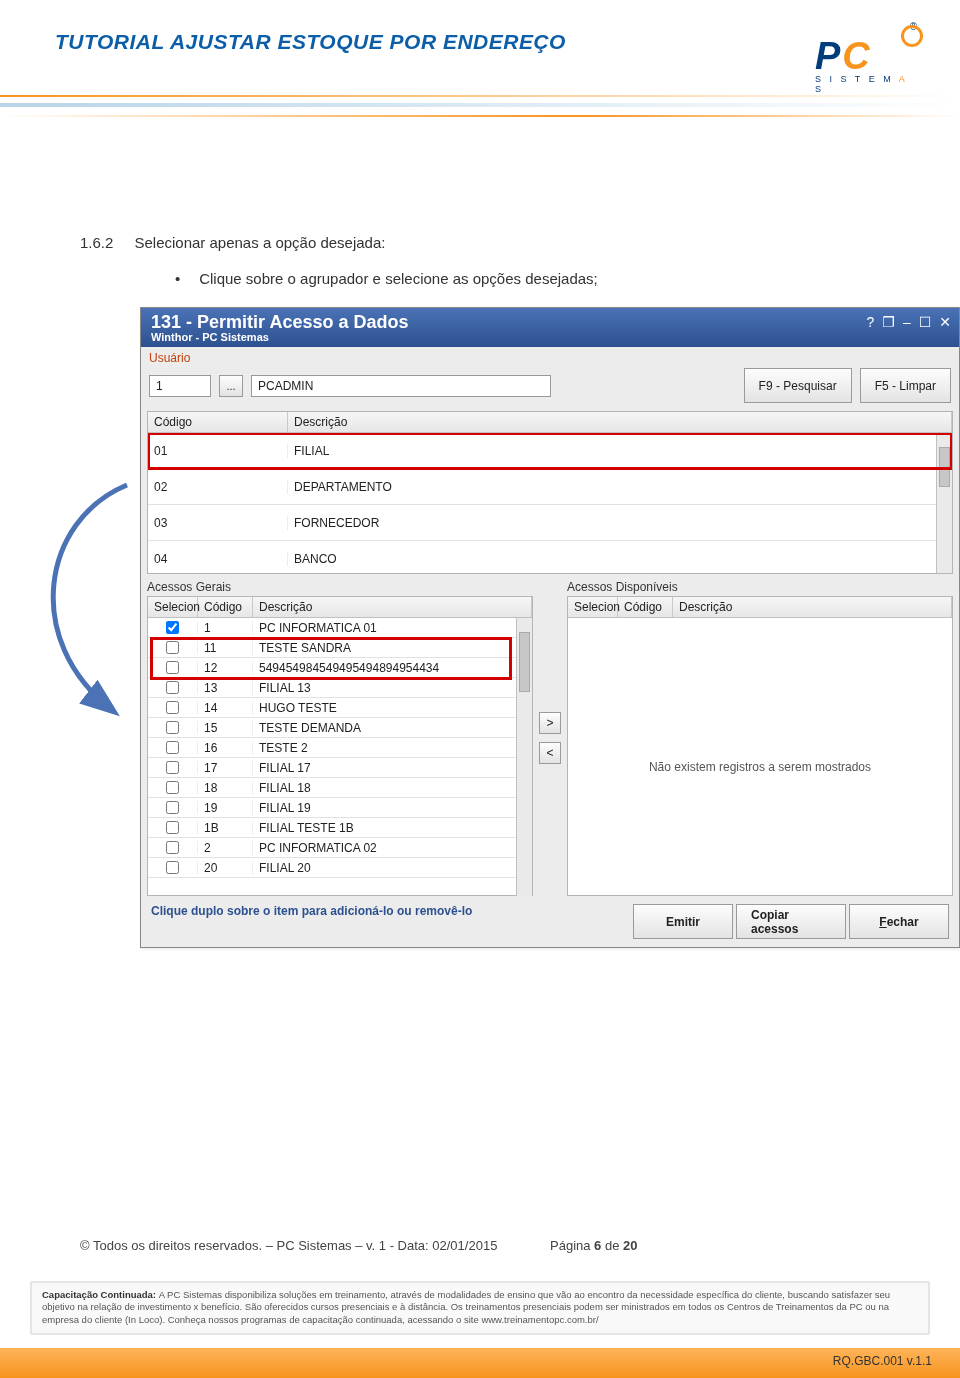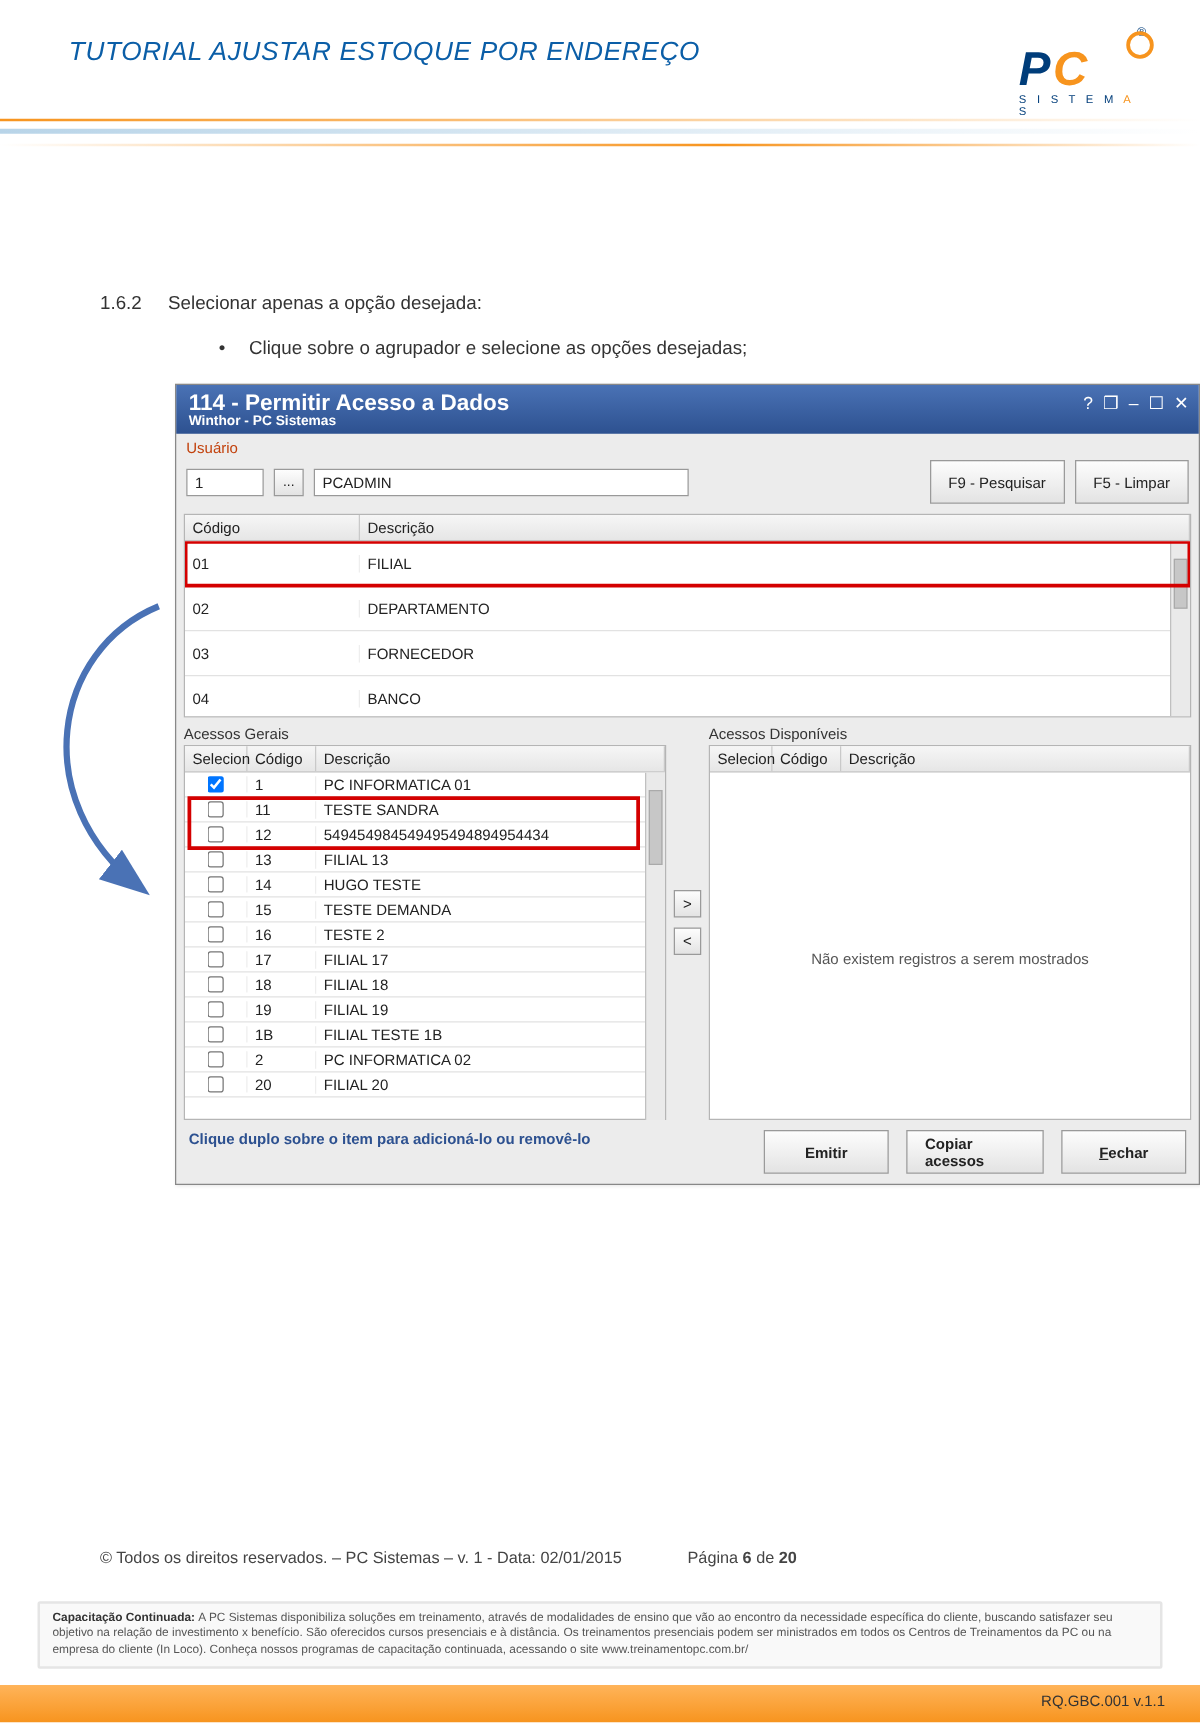--- a/index.html
+++ b/index.html
@@ -1,19 +1,19 @@
 <!DOCTYPE html>
 <html><head>
 <meta charset="utf-8">
 <style>
   * { box-sizing: border-box; margin: 0; padding: 0; }
   body { font-family: Arial, sans-serif; background: #fff; width: 960px; height: 1378px; position: relative; overflow: hidden; }
   .page { position: relative; width: 100%; height: 100%; }
   .header-area { position: relative; padding: 30px 55px 0; }
-  .doc-title { color: #0b5ea7; font-weight: normal; font-size: 21px; font-style: italic; letter-spacing: 0.5px; }
+  .doc-title { color: #0b5ea7; font-weight: bold; font-size: 21px; font-style: italic; letter-spacing: 0.5px; }
   .swish { position: absolute; left: 0; top: 95px; width: 100%; height: 70px; }
   .swish .line { position: absolute; left: 0; width: 100%; height: 2px; }
   .swish .l1 { top: 0; background: linear-gradient(to right, #f7941e, #fff); }
   .swish .l2 { top: 8px; background: linear-gradient(to right, #b8d4e8 0%, #ffffff 100%); height: 4px; }
   .swish .l3 { top: 20px; background: linear-gradient(to right, #fff 0%, #f7941e 60%, #fff 100%); }
   .logo { position: absolute; right: 45px; top: 35px; width: 100px; }
   .logo-top { display: flex; align-items: baseline; gap: 2px; }
   .logo .p, .logo .c { font-family: 'Arial Black', sans-serif; font-size: 38px; font-weight: 900; font-style: italic; }
   .logo .p { color: #003d7a; }
   .logo .c { color: #f7941e; }
@@ -57,21 +57,21 @@
   .chkcell { width: 50px; display:flex; justify-content:center; align-items:center; border-right:1px solid #eee; }
   .chkcell input { pointer-events:none; }
   .codcell { width: 55px; padding:0 6px; border-right:1px solid #eee; }
   .desccell { flex:1; padding:0 6px; }
   .g-row2 { display:flex; height:20px; align-items:center; font-size:12px; border-bottom:1px solid #e2e2e2; }
   .hl-box { position:absolute; left:2px; right:20px; top:19px; height:43px; border:3px solid #d40000; z-index:3; pointer-events:none; }
   .mid-col { width: 26px; display:flex; flex-direction:column; justify-content:center; gap:8px; align-items:center; }
   .mid-col .sq { width:22px; height:22px; background:linear-gradient(#fdfdfd,#e3e3e3); border:1px solid #9a9a9a; display:flex; align-items:center; justify-content:center; font-size:12px; }
   .no-records { display:flex; align-items:center; justify-content:center; height:100%; color:#555; font-size:12px; padding:0 10px; text-align:center; }
   .hint-bar { color:#2d5190; font-size:12px; padding:4px 10px; }
-  .bottom-btns { display:flex; gap:14px; justify-content:flex-end; padding:4px 10px 8px; }
+  .bottom-btns { display:flex; gap:3px; justify-content:flex-end; padding:4px 10px 8px; }
   .bottom-btns .winbtn { width:100px; justify-content:center; }
   .footer-line { position: absolute; left: 80px; bottom: 125px; font-size: 13px; color: #444; width: 780px; }
   .footer-line .pg { position: absolute; left: 470px; }
   .disclaimer-box { position: absolute; left: 30px; right: 30px; bottom: 43px; border: 2px solid #e5e5e5; border-radius: 2px; background: #f9f9f9; padding: 6px 10px; font-size: 9.5px; color: #555; line-height: 1.35; }
   .disclaimer-box .lead { font-weight: bold; color: #333; }
   .orange-bar { position: absolute; left: 0; right: 0; bottom: 0; height: 30px; background: linear-gradient(#ffb45a, #f7941e); }
   .orange-bar .docid { position: absolute; right: 28px; top: 6px; font-size: 12px; color: #333; }
   .curve-arrow { position: absolute; left: 32px; top: 480px; width: 110px; height: 260px; z-index: 5; }
   .grid-wrap { position: relative; }
   .grp-head .gh.cod { width: 140px; }
@@ -109,21 +109,21 @@
       <span class="section-no">1.6.2</span>
       <span class="section-text">Selecionar apenas a opção desejada:</span>
     </div>
     <div class="bullet-line">
       <span class="bull">•</span>
       <span>Clique sobre o agrupador e selecione as opções desejadas;</span>
     </div>
 
     <div class="screenshot">
       <div class="titlebar">
-        <div class="win-title">114 - Permitir Acesso a Dados</div>
+        <div class="win-title">131 - Permitir Acesso a Dados</div>
         <div class="sub">Winthor - PC Sistemas</div>
         <div class="winbtns">
           <span>?</span>
           <span>❐</span>
           <span>–</span>
           <span>☐</span>
           <span>✕</span>
         </div>
       </div>
 

